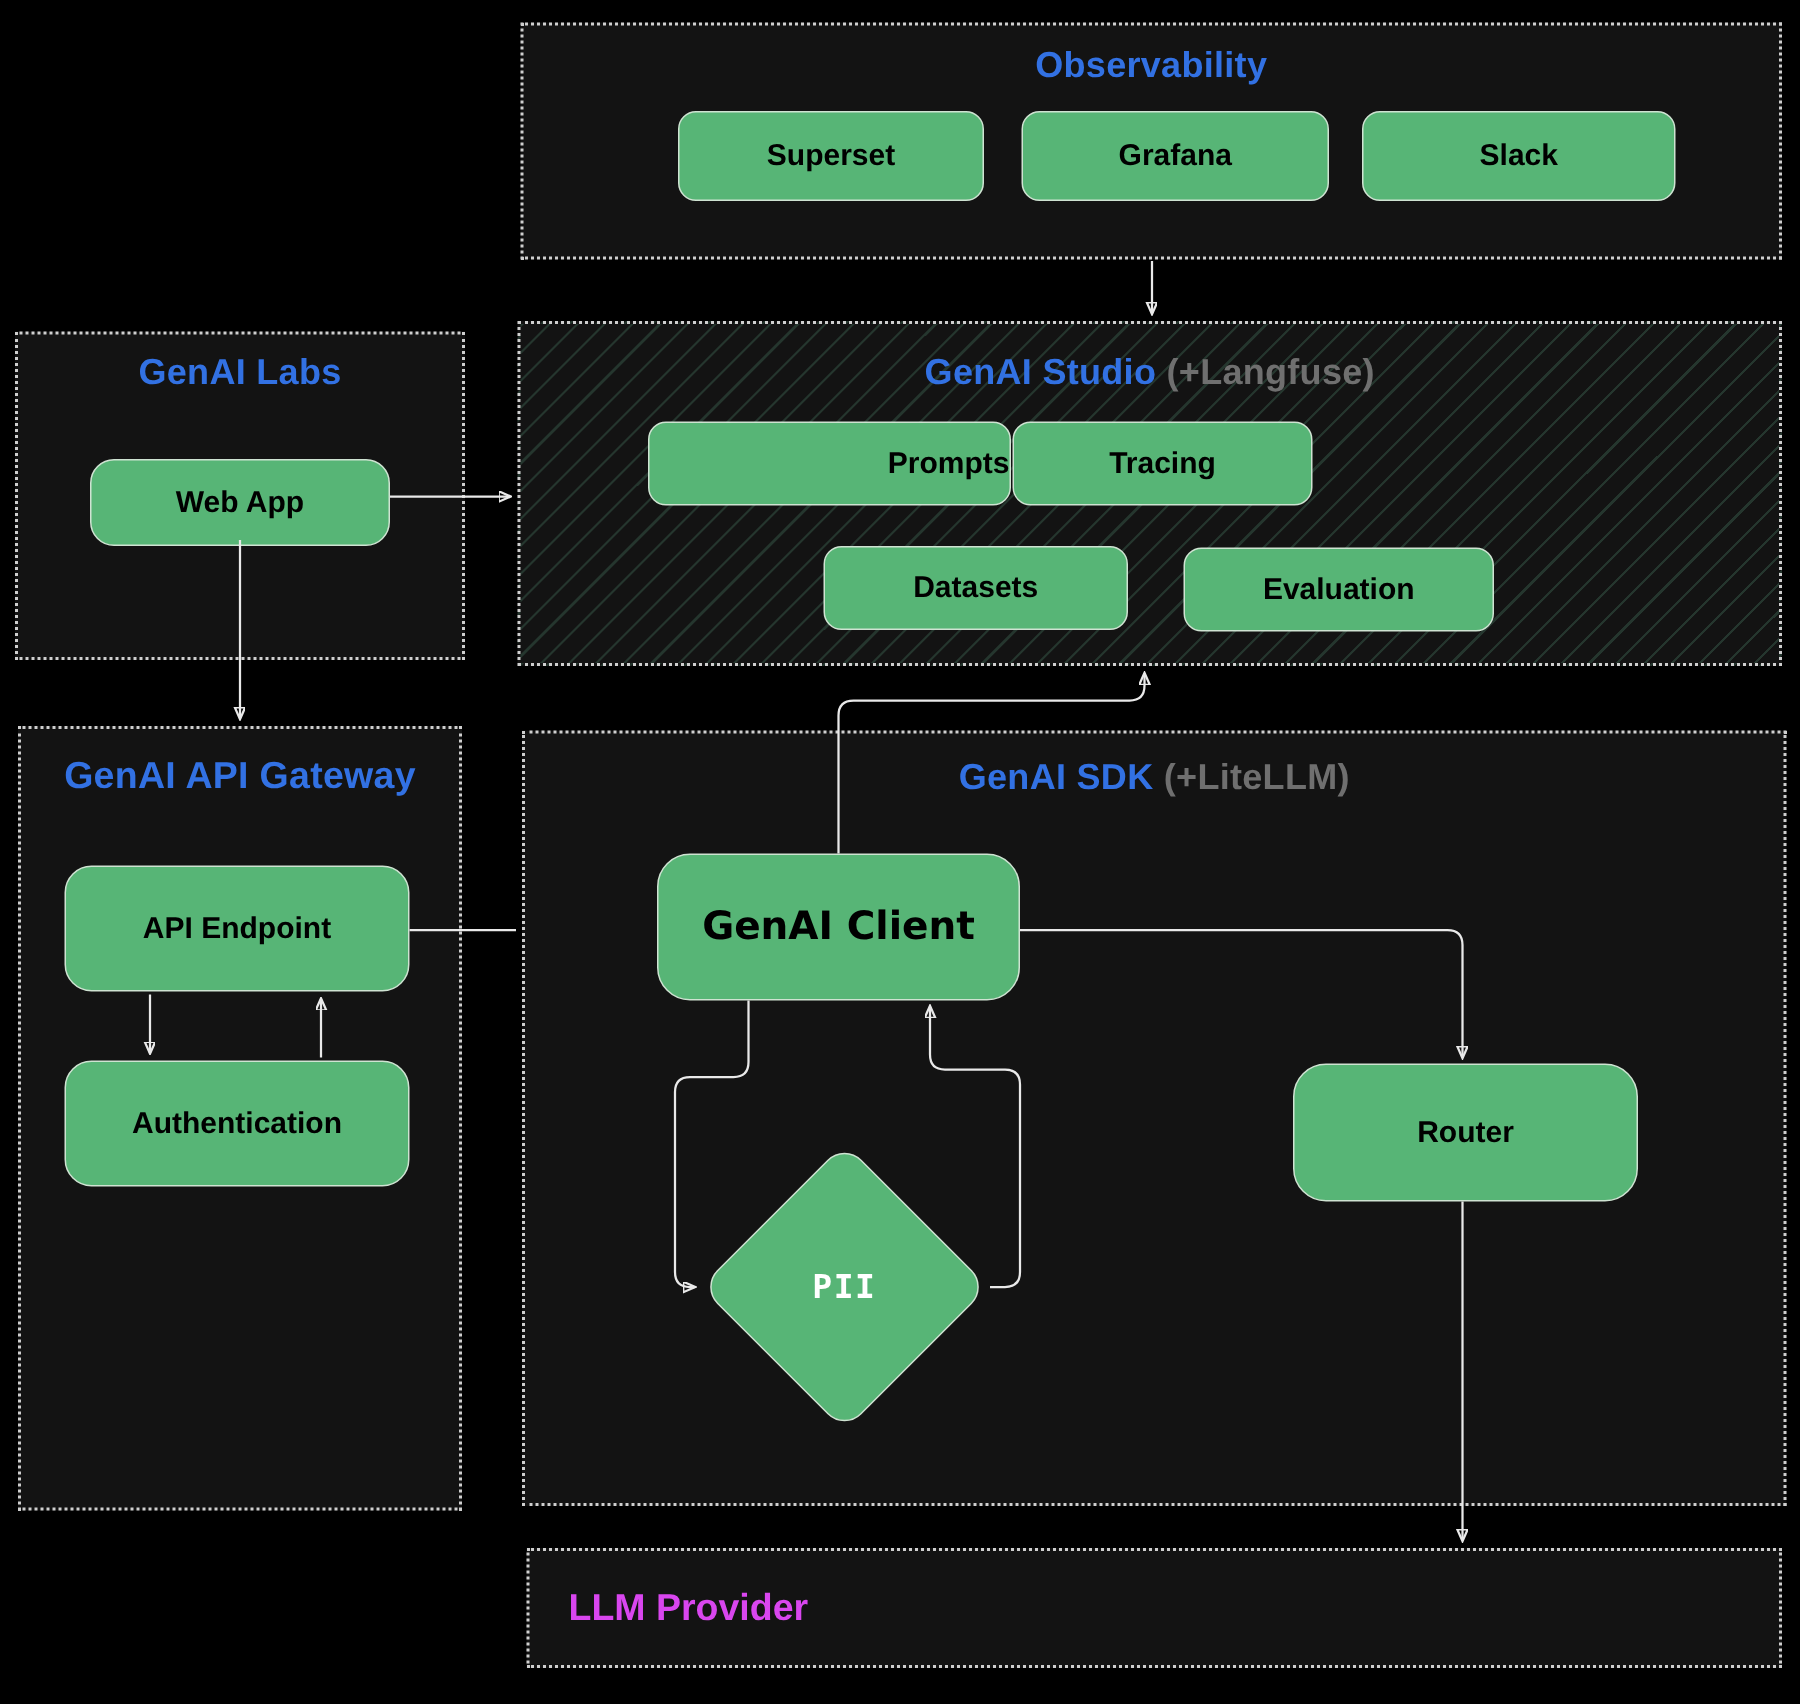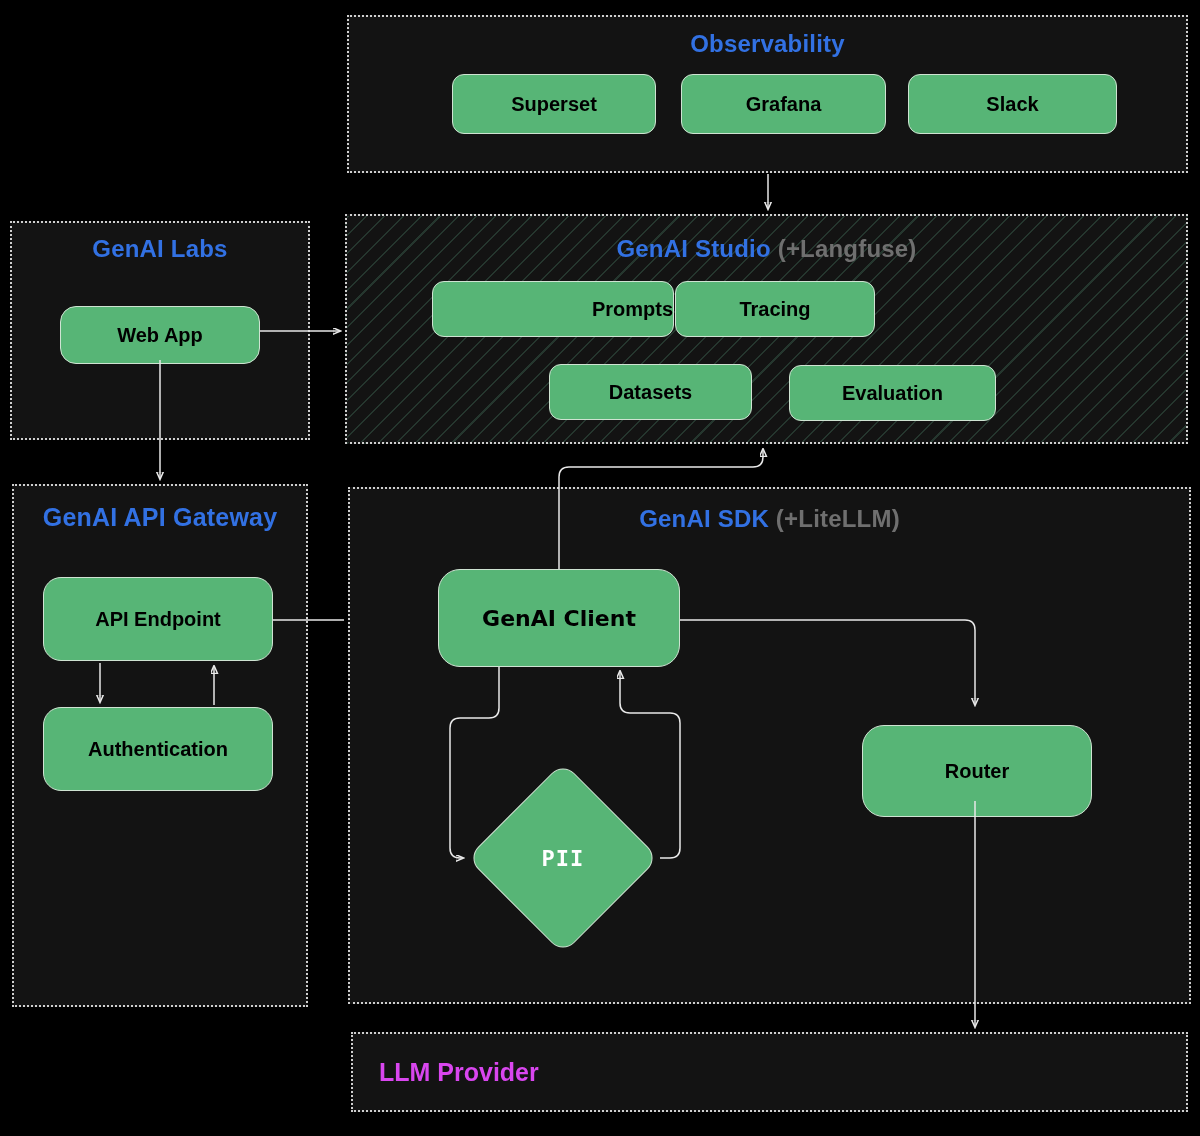--- a/index.html
+++ b/index.html
@@ -22,21 +22,21 @@
     z-index:2;white-space:nowrap;
   }
   .ctitle .sub{color:#6f6f6f;}
   .node{
     position:absolute;display:flex;align-items:center;justify-content:center;
     background:#57b576;border:1.5px solid #cfe3d2;border-radius:12px;
     color:#000000;font-weight:bold;font-size:20px;box-sizing:border-box;
     z-index:3;text-align:center;
   }
   .node.big{border-radius:20px;}
-  .node.client{font-family:"DejaVu Sans",sans-serif;font-size:22px;border-radius:22px;}
+  .node.client{font-family:"DejaVu Sans",sans-serif;font-size:26px;border-radius:22px;}
   .diamond{
     position:absolute;width:136px;height:136px;background:#57b576;
     border:1.5px solid #cfe3d2;border-radius:16px;transform:rotate(45deg);
     display:flex;align-items:center;justify-content:center;box-sizing:border-box;z-index:3;
   }
   .diamond span{
     transform:rotate(-45deg);color:#fff;font-weight:bold;font-size:22px;
     font-family:"DejaVu Sans Mono",monospace;letter-spacing:1px;
   }
   .llm-title{
@@ -102,21 +102,21 @@
 
   <div class="container" style="left:348px;top:487px;width:843px;height:517px;">
     <div class="ctitle" style="top:16px;">
       <span>GenAI SDK</span>
       <span class="sub">(+LiteLLM)</span>
     </div>
   </div>
   <div class="node client" style="left:438px;top:569px;width:242px;height:98px;">
     <span>GenAI Client</span>
   </div>
-  <div class="node big" style="left:862px;top:709px;width:230px;height:92px;border-radius:22px;margin-top:16px;">
+  <div class="node big" style="left:862px;top:709px;width:230px;height:92px;border-radius:22px;">
     <span>Router</span>
   </div>
   <div class="diamond" style="left:495px;top:790px;">
     <span>PII</span>
   </div>
 
   <div class="container" style="left:351px;top:1032px;width:837px;height:80px;">
     <div class="llm-title">LLM Provider</div>
   </div>
 

